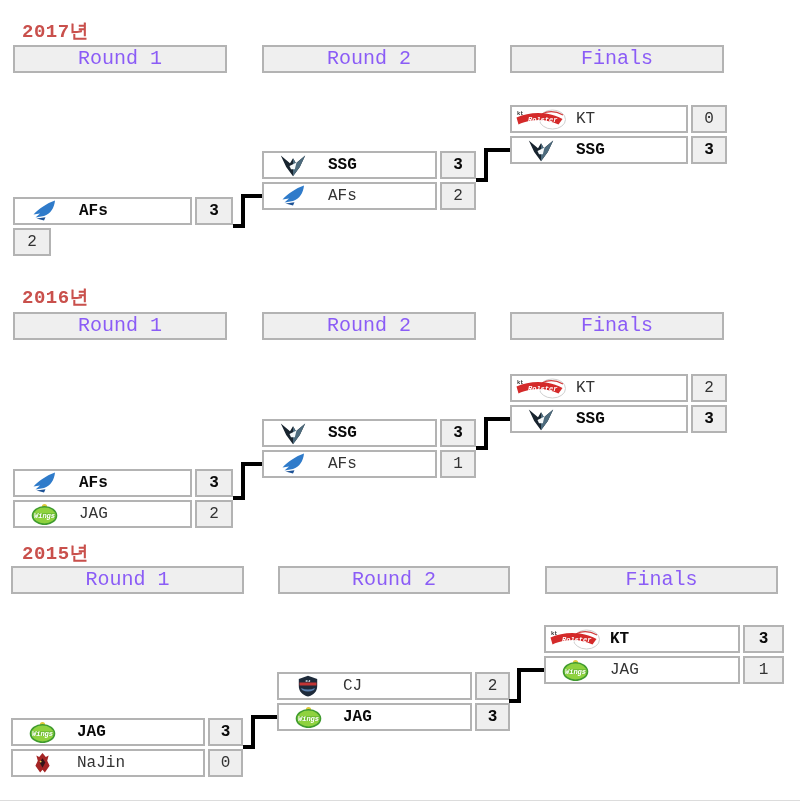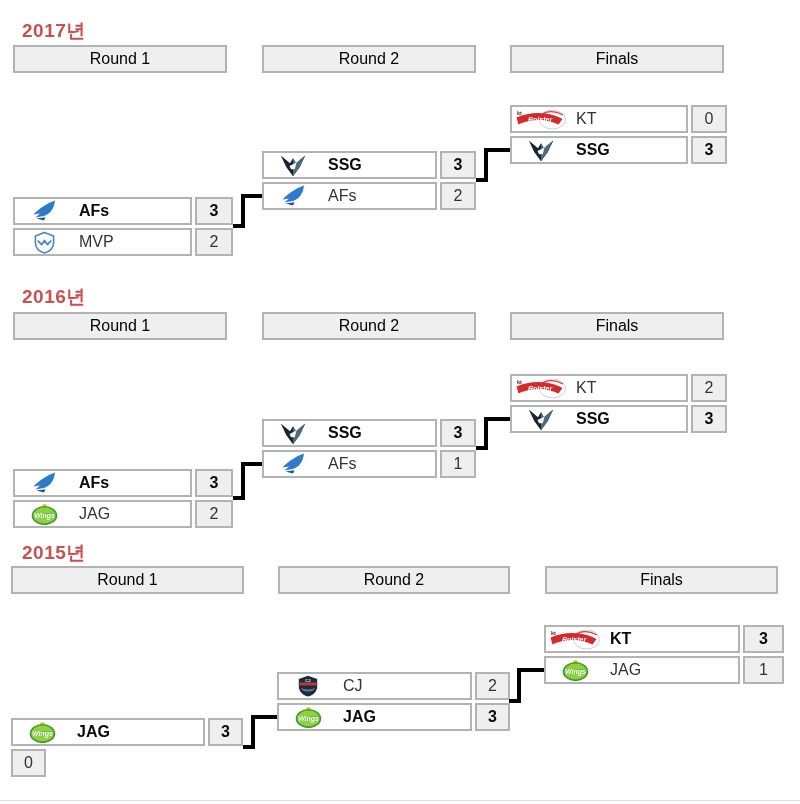--- a/index.html
+++ b/index.html
@@ -1,25 +1,25 @@
 <!DOCTYPE html>
 <html><head>
 <meta charset="utf-8">
 <style>
   html,body{margin:0;padding:0;background:#fff;}
   .stage{position:relative;width:800px;height:804px;background:#ffffff;overflow:hidden;
          font-family:"Liberation Sans","DejaVu Sans",sans-serif;}
-  .bracket{position:absolute;left:0;width:800px;}
+  .bracket{position:absolute;left:0;width:800px;font-family:Liberation Mono, monospace;}
   .b0{top:0;height:265px;}
   .b1{top:267px;height:286px;}
   .b2{top:538px;height:253px;}
   .year{position:absolute;left:22px;font-size:19px;font-weight:600;color:#c9504c;letter-spacing:.5px;}
   .b0 .year{top:18px}.b1 .year{top:17px}.b2 .year{top:2px}
   .hdr{position:absolute;box-sizing:border-box;height:28px;background:#efefef;border:2px solid #b3b3b3;
-       text-align:center;line-height:24px;font-size:16px;color:#000000;}
+       text-align:center;line-height:24px;font-size:20px;color:#8b5cf6;}
   .b0 .h1,.b1 .h1{left:13px;top:45px;width:214px}
   .b0 .h2,.b1 .h2{left:262px;top:45px;width:214px}
   .b0 .h3,.b1 .h3{left:510px;top:45px;width:214px}
   .b2 .h1{left:11px;top:28px;width:233px}
   .b2 .h2{left:278px;top:28px;width:232px}
   .b2 .h3{left:545px;top:28px;width:233px}
   .match{position:absolute;}
   .b0 .mf{left:510px;top:105px;width:217px}
   .b0 .m2{left:262px;top:151px;width:214px}
   .b0 .m1{left:13px;top:197px;width:220px}
@@ -154,28 +154,20 @@
           <span class="logo">
               <svg class="ic-afs">
                 <use href="#sym-afs"></use>
               </svg>
             </span>
           <span class="tname winner">AFs</span>
         </div>
         <div class="cell scell winner">3</div>
       </div>
       <div class="row">
-        <div class="cell ncell">
-          <span class="logo">
-              <svg class="ic-mvp">
-                <use href="#sym-mvp"></use>
-              </svg>
-            </span>
-          <span class="tname">MVP</span>
-        </div>
         <div class="cell scell">2</div>
       </div>
     </div>
 
     <div class="conn" style="left:233px;top:224px;width:12px;height:4px"></div>
     <div class="conn" style="left:241px;top:194px;width:4px;height:34px"></div>
     <div class="conn" style="left:241px;top:194px;width:21px;height:4px"></div>
     <div class="conn" style="left:476px;top:178px;width:12px;height:4px"></div>
     <div class="conn" style="left:484px;top:148px;width:4px;height:34px"></div>
     <div class="conn" style="left:484px;top:148px;width:26px;height:4px"></div>
@@ -332,20 +324,28 @@
           <span class="logo">
               <svg class="ic-jag">
                 <use href="#sym-jag"></use>
               </svg>
             </span>
           <span class="tname winner">JAG</span>
         </div>
         <div class="cell scell winner">3</div>
       </div>
       <div class="row">
+        <div class="cell ncell">
+          <span class="logo">
+              <svg class="ic-najin">
+                <use href="#sym-najin"></use>
+              </svg>
+            </span>
+          <span class="tname">NaJin</span>
+        </div>
         <div class="cell scell">0</div>
       </div>
     </div>
 
     <div class="conn" style="left:243px;top:207px;width:12px;height:4px"></div>
     <div class="conn" style="left:251px;top:177px;width:4px;height:34px"></div>
     <div class="conn" style="left:251px;top:177px;width:26px;height:4px"></div>
     <div class="conn" style="left:509px;top:161px;width:12px;height:4px"></div>
     <div class="conn" style="left:517px;top:130px;width:4px;height:35px"></div>
     <div class="conn" style="left:517px;top:130px;width:27px;height:4px"></div>

